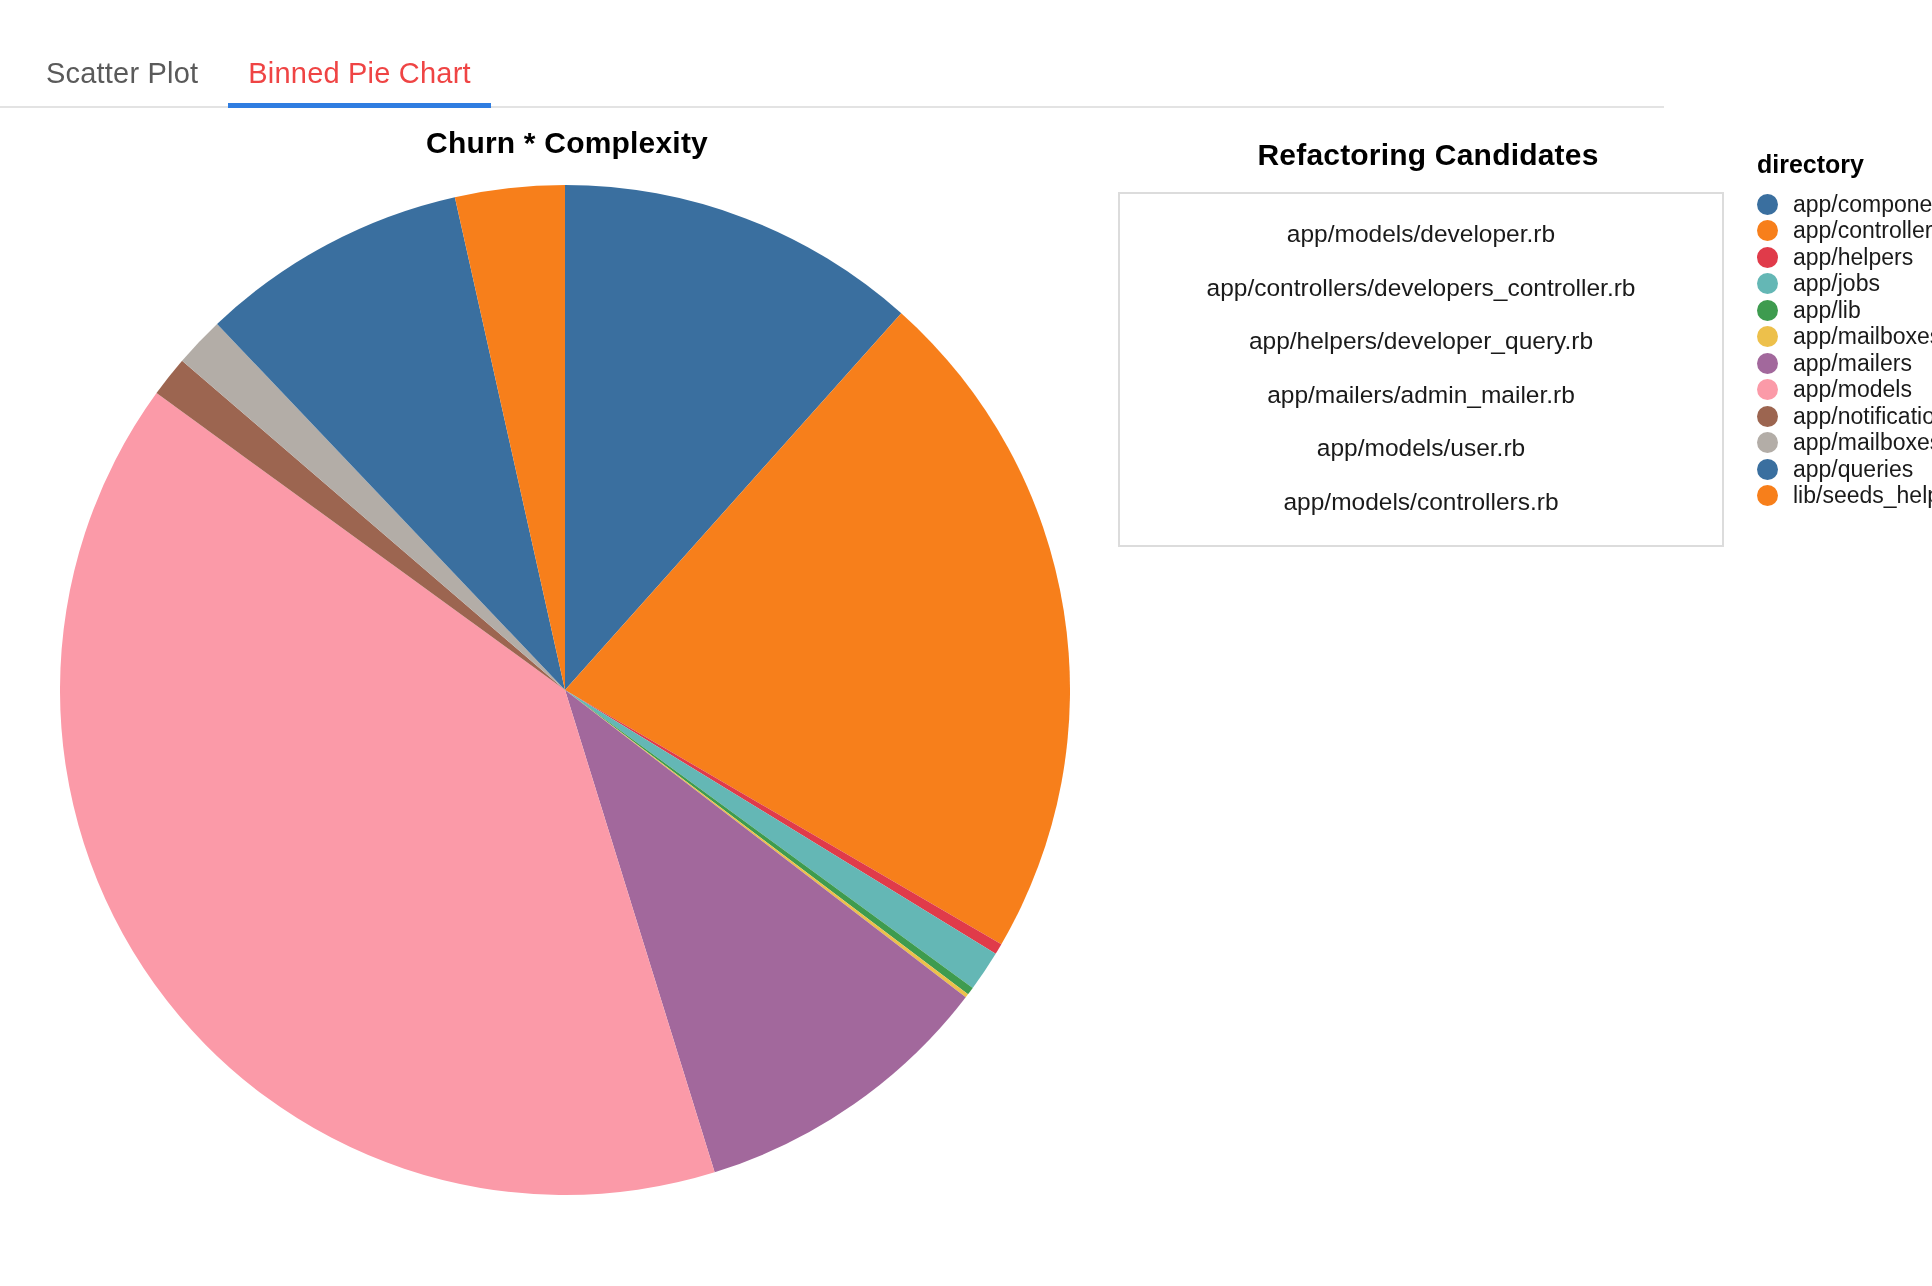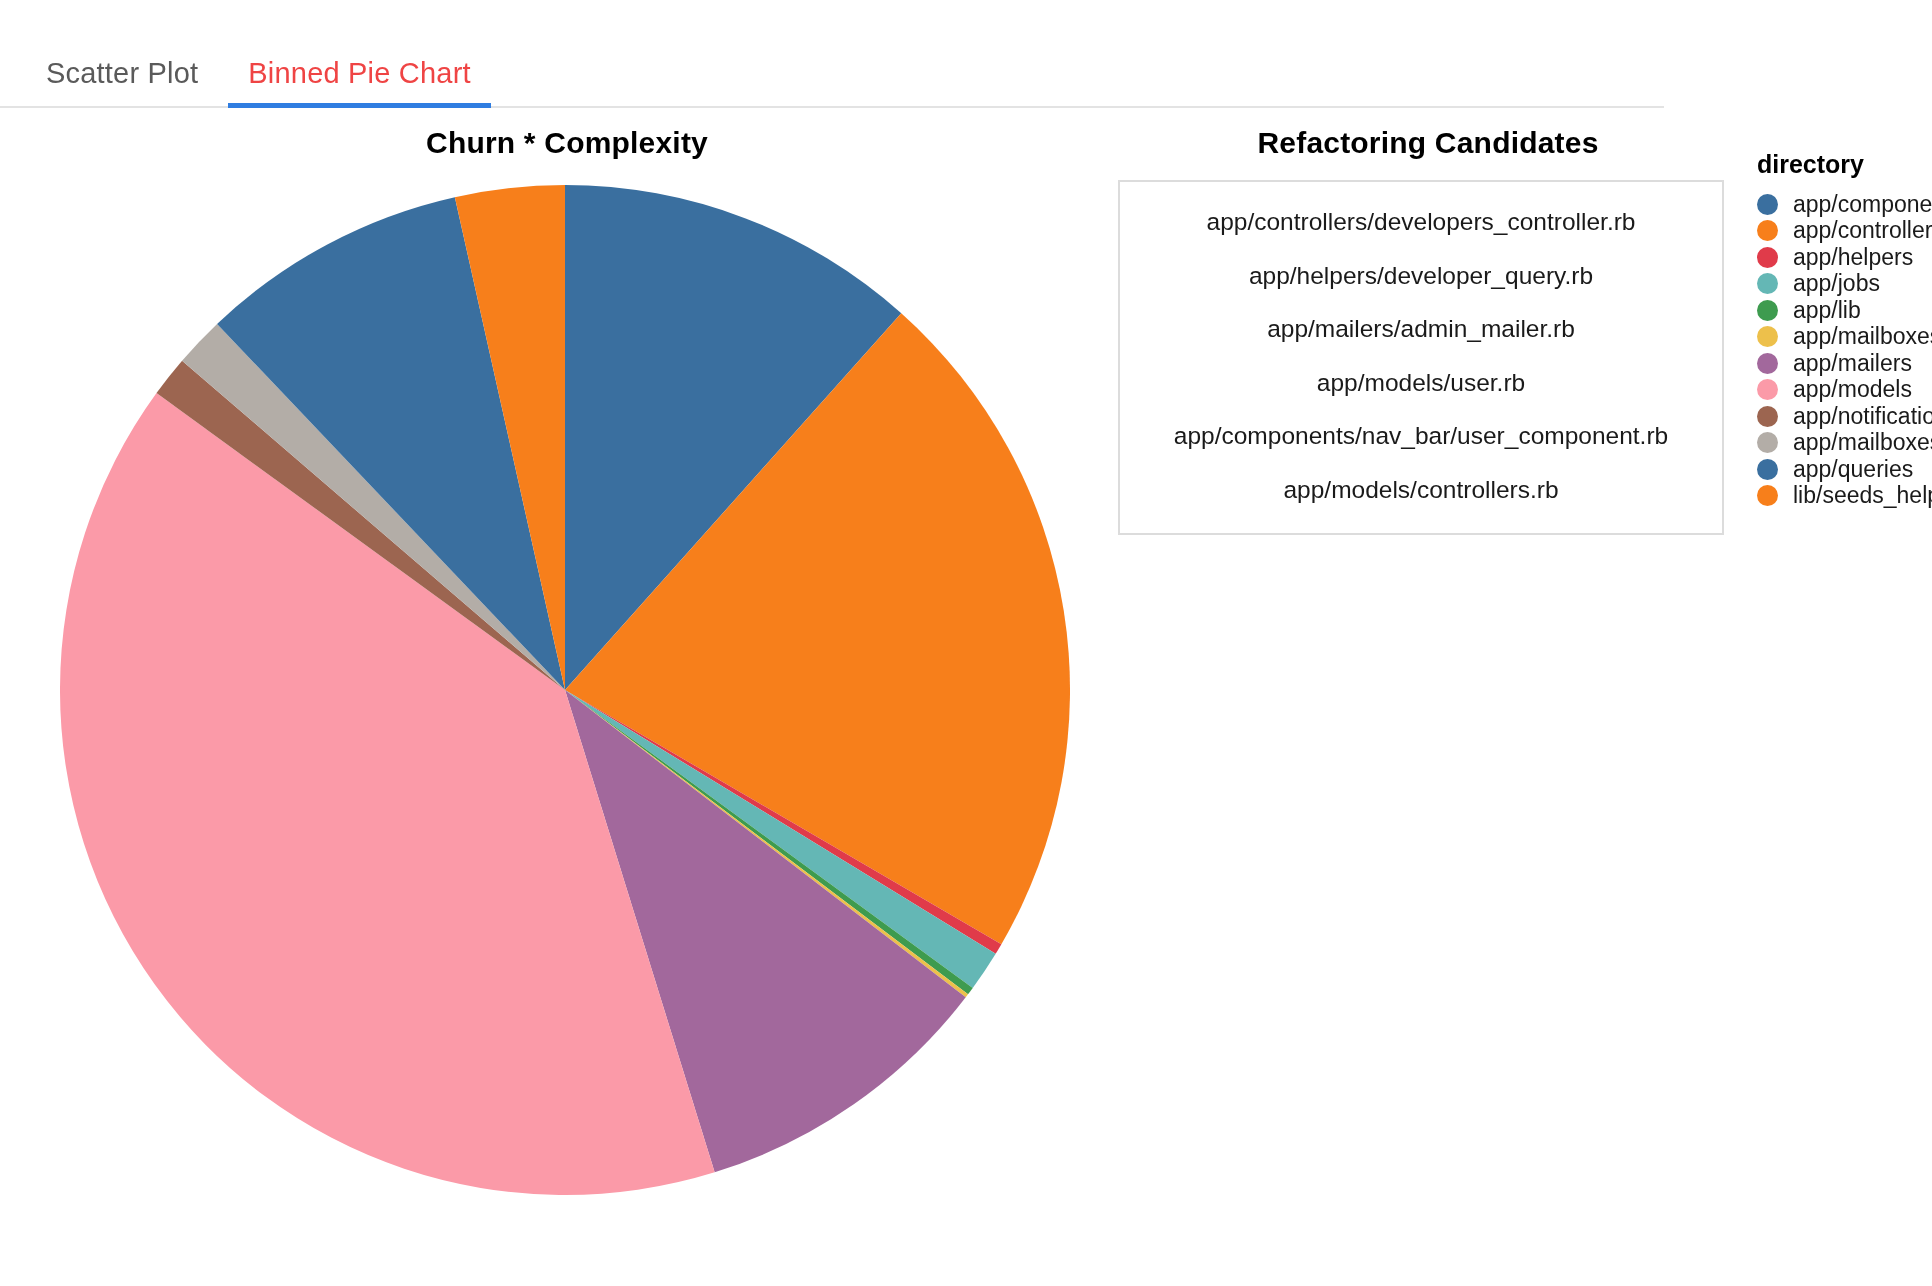--- a/index.html
+++ b/index.html
@@ -78,21 +78,21 @@
     left: 60px;
     top: 77px;
     width: 1010px;
     height: 1010px;
   }
 
   
   #cand-panel {
     position: absolute;
     left: 1118px;
-    top: 0;
+    top: 12px;
     width: 620px;
   }
   #cand-title {
     text-align: center;
     font-size: 30px;
     font-weight: bold;
     color: #000000;
     margin-top: 18px;
     letter-spacing: 0.2px;
   }
@@ -171,25 +171,25 @@
         <path d="M 505 505 L 96.50 208.09 A 505 505 0 0 1 122.08 175.76 Z" fill="#9c6550"></path>
         <path d="M 505 505 L 122.08 175.76 A 505 505 0 0 1 157.05 139.00 Z" fill="#b3ada7"></path>
         <path d="M 505 505 L 157.05 139.00 A 505 505 0 0 1 394.86 12.16 Z" fill="#3a6f9f"></path>
         <path d="M 505 505 L 394.86 12.16 A 505 505 0 0 1 505.00 0.00 Z" fill="#f77f1b"></path>
       </svg>
   </div>
 
   <div id="cand-panel">
     <div id="cand-title">Refactoring Candidates</div>
     <div id="cand-box">
+        <div class="cand-row">app/models/developer.rb</div>
         <div class="cand-row">app/controllers/developers_controller.rb</div>
         <div class="cand-row">app/helpers/developer_query.rb</div>
         <div class="cand-row">app/mailers/admin_mailer.rb</div>
         <div class="cand-row">app/models/user.rb</div>
-        <div class="cand-row">app/components/nav_bar/user_component.rb</div>
         <div class="cand-row">app/models/controllers.rb</div>
       </div>
   </div>
 
   <div id="legend">
     <div id="legend-title">directory</div>
     <div id="legend-items">
         <div class="legend-item">
           <span class="legend-swatch" style="background: rgb(58, 111, 159);"></span>
           <span class="legend-label">app/components</span>

